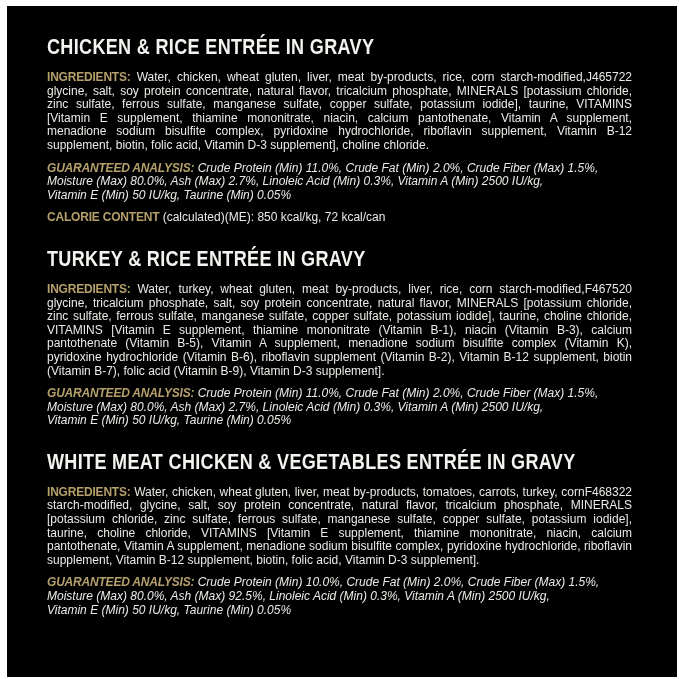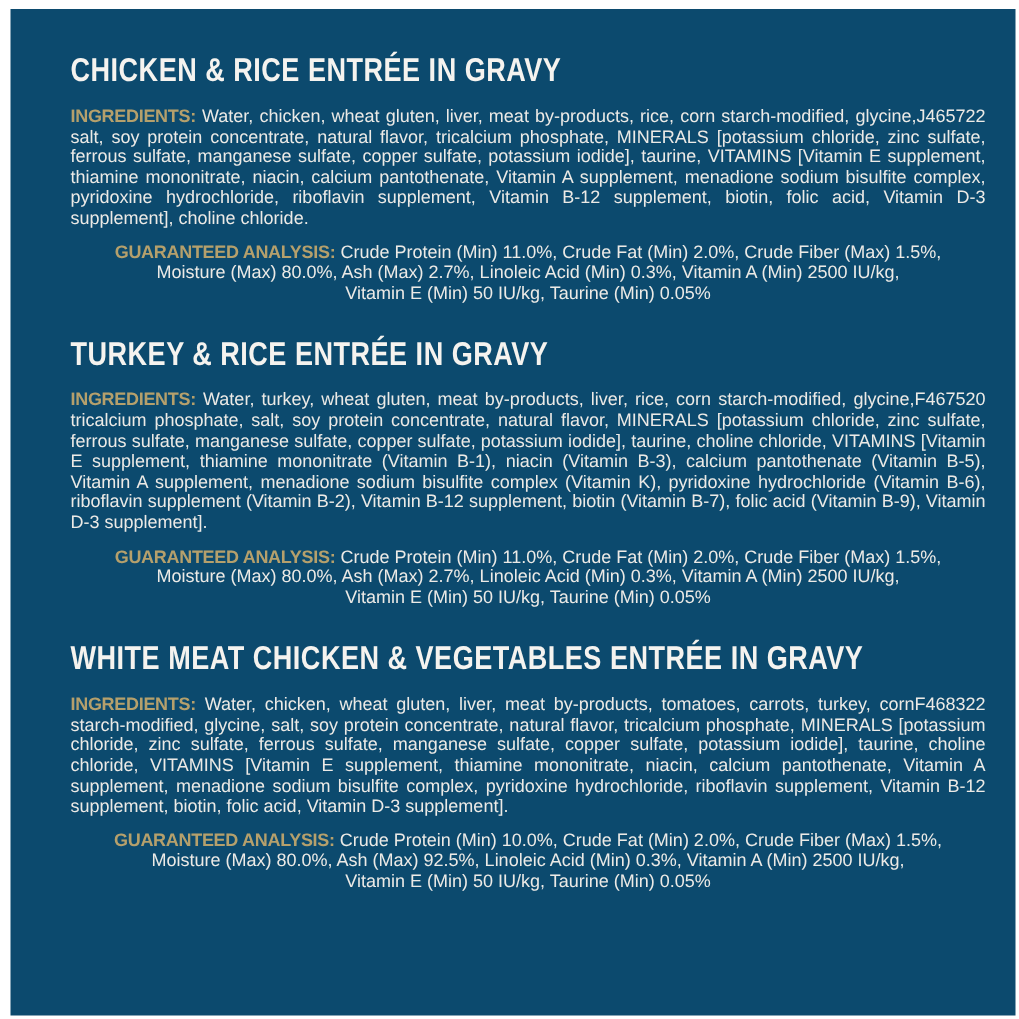--- a/index.html
+++ b/index.html
@@ -9,24 +9,24 @@
     height: 679px;
     background: #ffffff;
     font-family: "Liberation Sans", "DejaVu Sans", sans-serif;
   }
   .label-panel {
     position: absolute;
     top: 6px;
     left: 7px;
     right: 2px;
     bottom: 2px;
-    background: #0c4a6e;
+    background: #000000;
     color: #eceae6;
     box-sizing: border-box;
-    padding: 30px 20px 0 40px;
+    padding: 30px 45px 0 40px;
     overflow: hidden;
   }
   .product-section { margin: 0 0 20px 0; }
   .product-title {
     display: inline-block;
     font-weight: 700;
     font-size: 22px;
     line-height: 22px;
     color: #f5f3ef;
     letter-spacing: 0.4px;
@@ -34,21 +34,21 @@
     transform-origin: left center;
     white-space: nowrap;
     margin: 0 0 13px 0;
   }
   .para {
     font-size: 12px;
     line-height: 13.6px;
     text-align: justify;
     margin: 0 0 9px 0;
   }
-  .para.ga { text-align: center; margin-bottom: 9px; }
+  .para.ga { text-align: left; margin-bottom: 9px; font-style: italic; }
   .para.cal { text-align: left; margin-bottom: 0; }
   .inline-label {
     font-weight: 700;
     color: #b5a06c;
     letter-spacing: -0.2px;
   }
   .seg-bold { font-weight: 400; margin-top: 16px; }
   .pack-code { float: right; }
   .ga-text { white-space: pre-line; }
   .section-gap-1 { height: 3px; }
@@ -58,20 +58,21 @@
 <body>
 
 <div class="label-panel">
 
   <section class="product-section">
     <h2 class="product-title">CHICKEN &amp; RICE ENTRÉE IN GRAVY</h2>
     <p class="para ingredients"><span class="pack-code">J465722</span><span class="inline-label">INGREDIENTS:</span> <span><span>Water, chicken, wheat gluten, liver, meat by-products, rice, corn starch-modified, glycine, salt, soy protein concentrate, natural flavor, tricalcium phosphate, </span><span class="seg-bold">MINERALS</span><span> [potassium chloride, zinc sulfate, ferrous sulfate, manganese sulfate, copper sulfate, potassium iodide], taurine, </span><span class="seg-bold">VITAMINS</span><span> [Vitamin E supplement, thiamine mononitrate, niacin, calcium pantothenate, Vitamin A supplement, menadione sodium bisulfite complex, pyridoxine hydrochloride, riboflavin supplement, Vitamin B-12 supplement, biotin, folic acid, Vitamin D-3 supplement], choline chloride.</span></span></p>
     <p class="para ga"><span class="inline-label">GUARANTEED ANALYSIS:</span> <span class="ga-text">Crude Protein (Min)  11.0%, Crude Fat (Min) 2.0%, Crude Fiber (Max) 1.5%,
 Moisture (Max) 80.0%, Ash (Max) 2.7%, Linoleic Acid (Min) 0.3%, Vitamin A (Min) 2500 IU/kg,
 Vitamin E (Min) 50 IU/kg, Taurine (Min) 0.05%</span></p>
+    <p class="para cal"><span class="inline-label">CALORIE CONTENT</span> <span>(calculated)(ME): 850 kcal/kg, 72 kcal/can</span></p>
   </section>
 
   <div class="section-gap-1"></div>
 
   <section class="product-section">
     <h2 class="product-title">TURKEY &amp; RICE ENTRÉE IN GRAVY</h2>
     <p class="para ingredients"><span class="pack-code">F467520</span><span class="inline-label">INGREDIENTS:</span> <span><span>Water, turkey, wheat gluten, meat by-products, liver, rice, corn starch-modified, glycine, tricalcium phosphate, salt, soy protein concentrate, natural flavor, </span><span class="seg-bold">MINERALS</span><span> [potassium chloride, zinc sulfate, ferrous sulfate, manganese sulfate, copper sulfate, potassium iodide], taurine, choline chloride, </span><span class="seg-bold">VITAMINS</span><span> [Vitamin E supplement, thiamine mononitrate (Vitamin B-1), niacin (Vitamin B-3), calcium pantothenate (Vitamin B-5), Vitamin A supplement, menadione sodium bisulfite complex (Vitamin K), pyridoxine hydrochloride (Vitamin B-6), riboflavin supplement (Vitamin B-2), Vitamin B-12 supplement, biotin (Vitamin B-7), folic acid (Vitamin B-9), Vitamin D-3 supplement].</span></span></p>
     <p class="para ga"><span class="inline-label">GUARANTEED ANALYSIS:</span> <span class="ga-text">Crude Protein (Min)  11.0%, Crude Fat (Min) 2.0%, Crude Fiber (Max) 1.5%,
 Moisture (Max) 80.0%, Ash (Max) 2.7%, Linoleic Acid (Min) 0.3%, Vitamin A (Min) 2500 IU/kg,
 Vitamin E (Min) 50 IU/kg, Taurine (Min) 0.05%</span></p>

